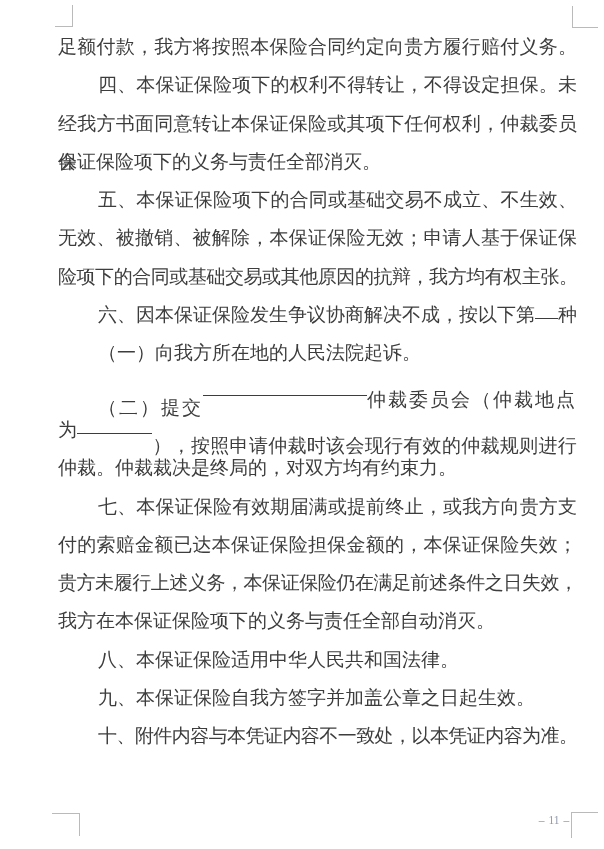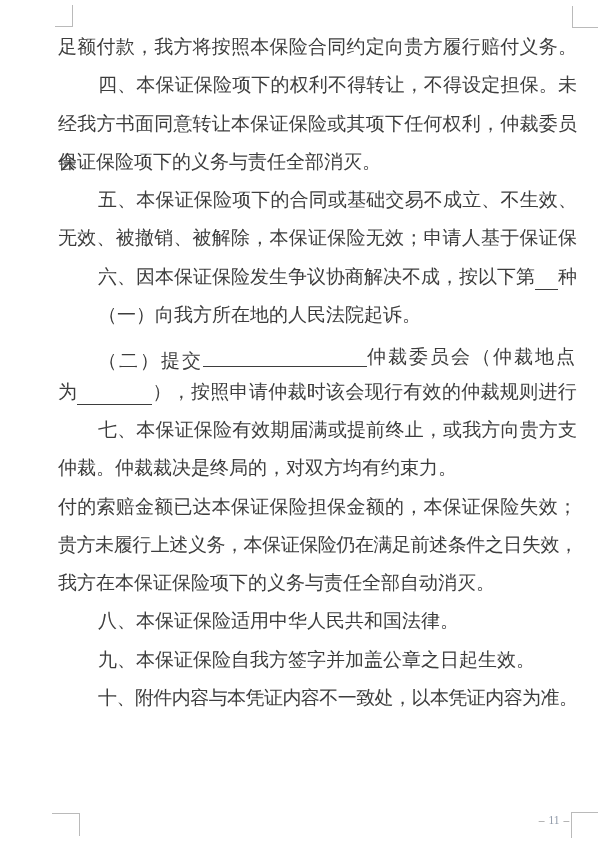--- a/index.html
+++ b/index.html
@@ -29,21 +29,21 @@
     position: absolute;
     left: 58px; top: 28px; width: 519px;
     font-size: 19px;
     line-height: 38.3px;
     color: #3d3d3d;
   }
   .line { height: 38.3px; overflow: visible; }
   .indent { padding-left: 40px; }
   .justify { text-align: justify; text-align-last: justify; }
   .tight { letter-spacing: -1px; }
-  .flexline { display: flex; align-items: center; }
+  .flexline { display: flex; align-items: flex-start; }
   .flexline span { white-space: pre; }
   .blank {
     flex: 1 1 20px;
     height: 22px;
     border-bottom: 1px solid #3d3d3d;
     margin-bottom: -3px;
   }
   
   .pagenum {
     position: absolute;
@@ -66,38 +66,39 @@
   <div class="crop crop-bl"></div>
   <div class="crop crop-br"></div>
 
   <div class="doc" id="doc">
       <div class="line justify">足额付款，我方将按照本保险合同约定向贵方履行赔付义务。</div>
       <div class="line indent justify">四、本保证保险项下的权利不得转让，不得设定担保。未</div>
       <div class="line justify">经我方书面同意转让本保证保险或其项下任何权利，仲裁委员会</div>
       <div class="line">保证保险项下的义务与责任全部消灭。</div>
       <div class="line indent justify">五、本保证保险项下的合同或基础交易不成立、不生效、</div>
       <div class="line justify">无效、被撤销、被解除，本保证保险无效；申请人基于保证保</div>
+      <div class="line justify tight">险项下的合同或基础交易或其他原因的抗辩，我方均有权主张。</div>
       <div class="line indent flexline">
         <span>六、因本保证保险发生争议协商解决不成，按以下第</span>
         <span class="blank" style="flex-basis: 22px;"></span>
         <span>种</span>
       </div>
       <div class="line indent">（一）向我方所在地的人民法院起诉。</div>
       <div class="line indent flexline">
         <span style="letter-spacing: 2px; margin-top: 16px;">（二）提交</span>
         <span class="blank" style="flex-basis: 150px;"></span>
         <span style="letter-spacing: 2px; margin-top: 8px;">仲裁委员会（仲裁地点</span>
       </div>
       <div class="line flexline">
         <span>为</span>
         <span class="blank" style="flex-basis: 70px;"></span>
-        <span style="letter-spacing: 0.3px;">），按照申请仲裁时该会现行有效的仲裁规则进行</span>
+        <span style="letter-spacing: 0.3px; margin-top: 16px;">），按照申请仲裁时该会现行有效的仲裁规则进行</span>
       </div>
+      <div class="line">仲裁。仲裁裁决是终局的，对双方均有约束力。</div>
       <div class="line indent justify">七、本保证保险有效期届满或提前终止，或我方向贵方支</div>
-      <div class="line">仲裁。仲裁裁决是终局的，对双方均有约束力。</div>
       <div class="line justify">付的索赔金额已达本保证保险担保金额的，本保证保险失效；</div>
       <div class="line justify tight">贵方未履行上述义务，本保证保险仍在满足前述条件之日失效，</div>
       <div class="line">我方在本保证保险项下的义务与责任全部自动消灭。</div>
       <div class="line indent">八、本保证保险适用中华人民共和国法律。</div>
       <div class="line indent">九、本保证保险自我方签字并加盖公章之日起生效。</div>
       <div class="line indent justify tight">十、附件内容与本凭证内容不一致处，以本凭证内容为准。</div>
     </div>
 
   <div class="pagenum">
     <span class="dash">–</span>

